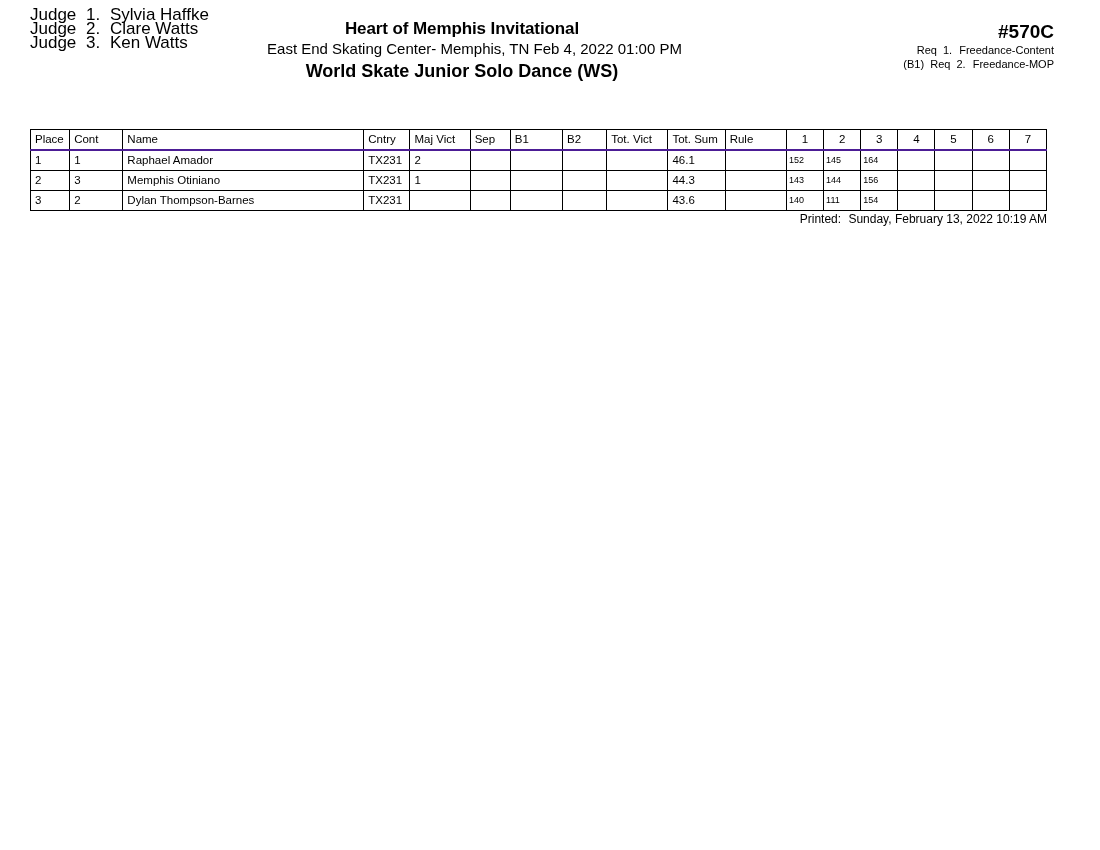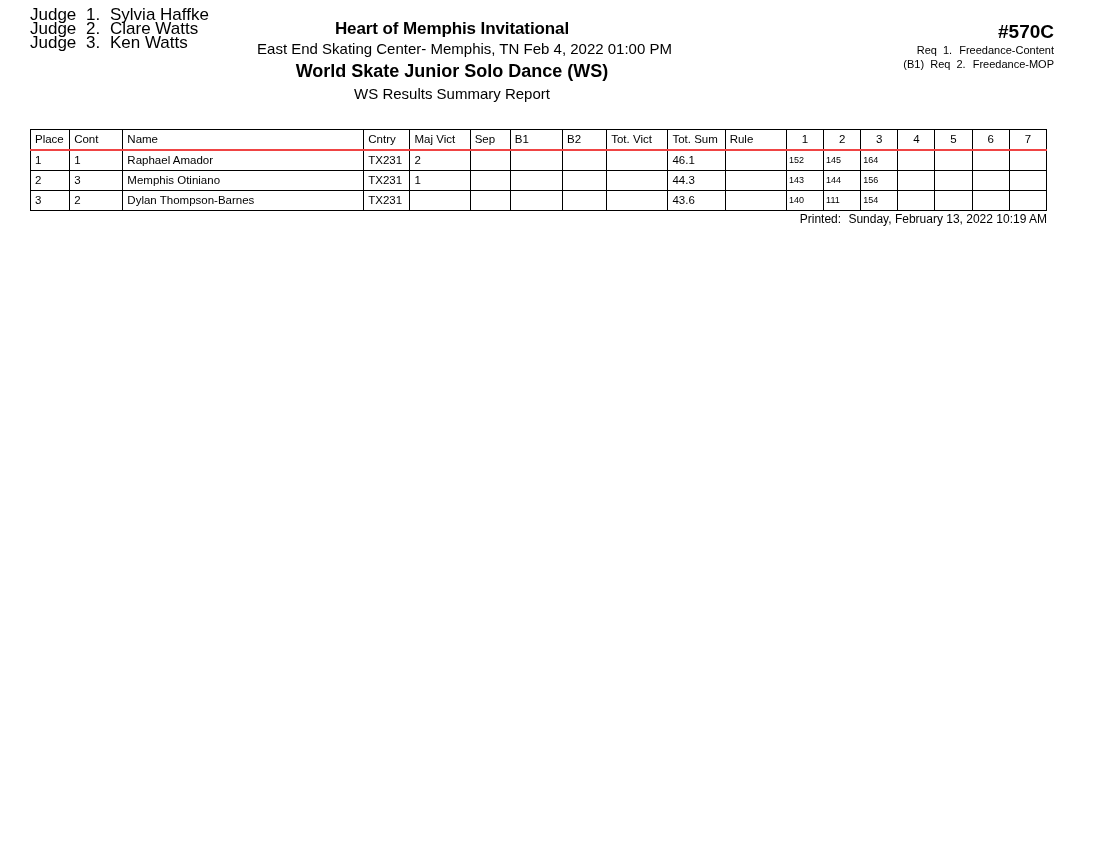--- a/index.html
+++ b/index.html
@@ -28,21 +28,21 @@
   .judge-row {
     display: block;
   }
   .judge-word { display: inline-block; }
   .judge-num  { display: inline-block; margin-left: 5px; }
   .judge-name { display: inline-block; margin-left: 5px; }
 
   
   .title-block {
     position: absolute;
-    left: 6px;
+    left: 16px;
     top: 18px;
     width: 892px;
     text-align: center;
   }
   .title-main {
     font-size: 17px;
     font-weight: bold;
     line-height: 21px;
     letter-spacing: -0.1px;
   }
@@ -101,21 +101,21 @@
     padding: 0 4px;
     text-align: left;
     font-weight: normal;
     vertical-align: middle;
     overflow: hidden;
     white-space: nowrap;
   }
   .results-table thead th {
     height: 19px;
     line-height: 19px;
-    border-bottom: 2px solid #ef4444;
+    border-bottom: 2px solid #4c1d95;
   }
   .results-table tbody td {
     height: 19px;
     line-height: 19px;
   }
   
   .c-place, .c-cont { text-align: center; }
   .c-judge { text-align: center; }
   
   th.c-judge { text-align: center; }
@@ -162,21 +162,20 @@
     <span class="judge-word">Judge</span>
     <span class="judge-num">3.</span>
     <span class="judge-name">Ken Watts</span>
   </div>
 </div>
 
 <div class="title-block">
   <div class="title-main">Heart of Memphis Invitational</div>
   <div class="title-venue">East End Skating Center- Memphis, TN  Feb 4, 2022  01:00 PM</div>
   <div class="title-event">World Skate Junior Solo Dance (WS)</div>
-  <div class="title-report">WS Results Summary Report</div>
 </div>
 
 <div class="topright">
   <div class="event-number">#570C</div>
   <div class="req-line">
     <span class="req-prefix"></span>
     <span class="req-label">Req</span>
     <span class="req-num">1.</span>
     <span class="req-text">Freedance-Content</span>
   </div>

